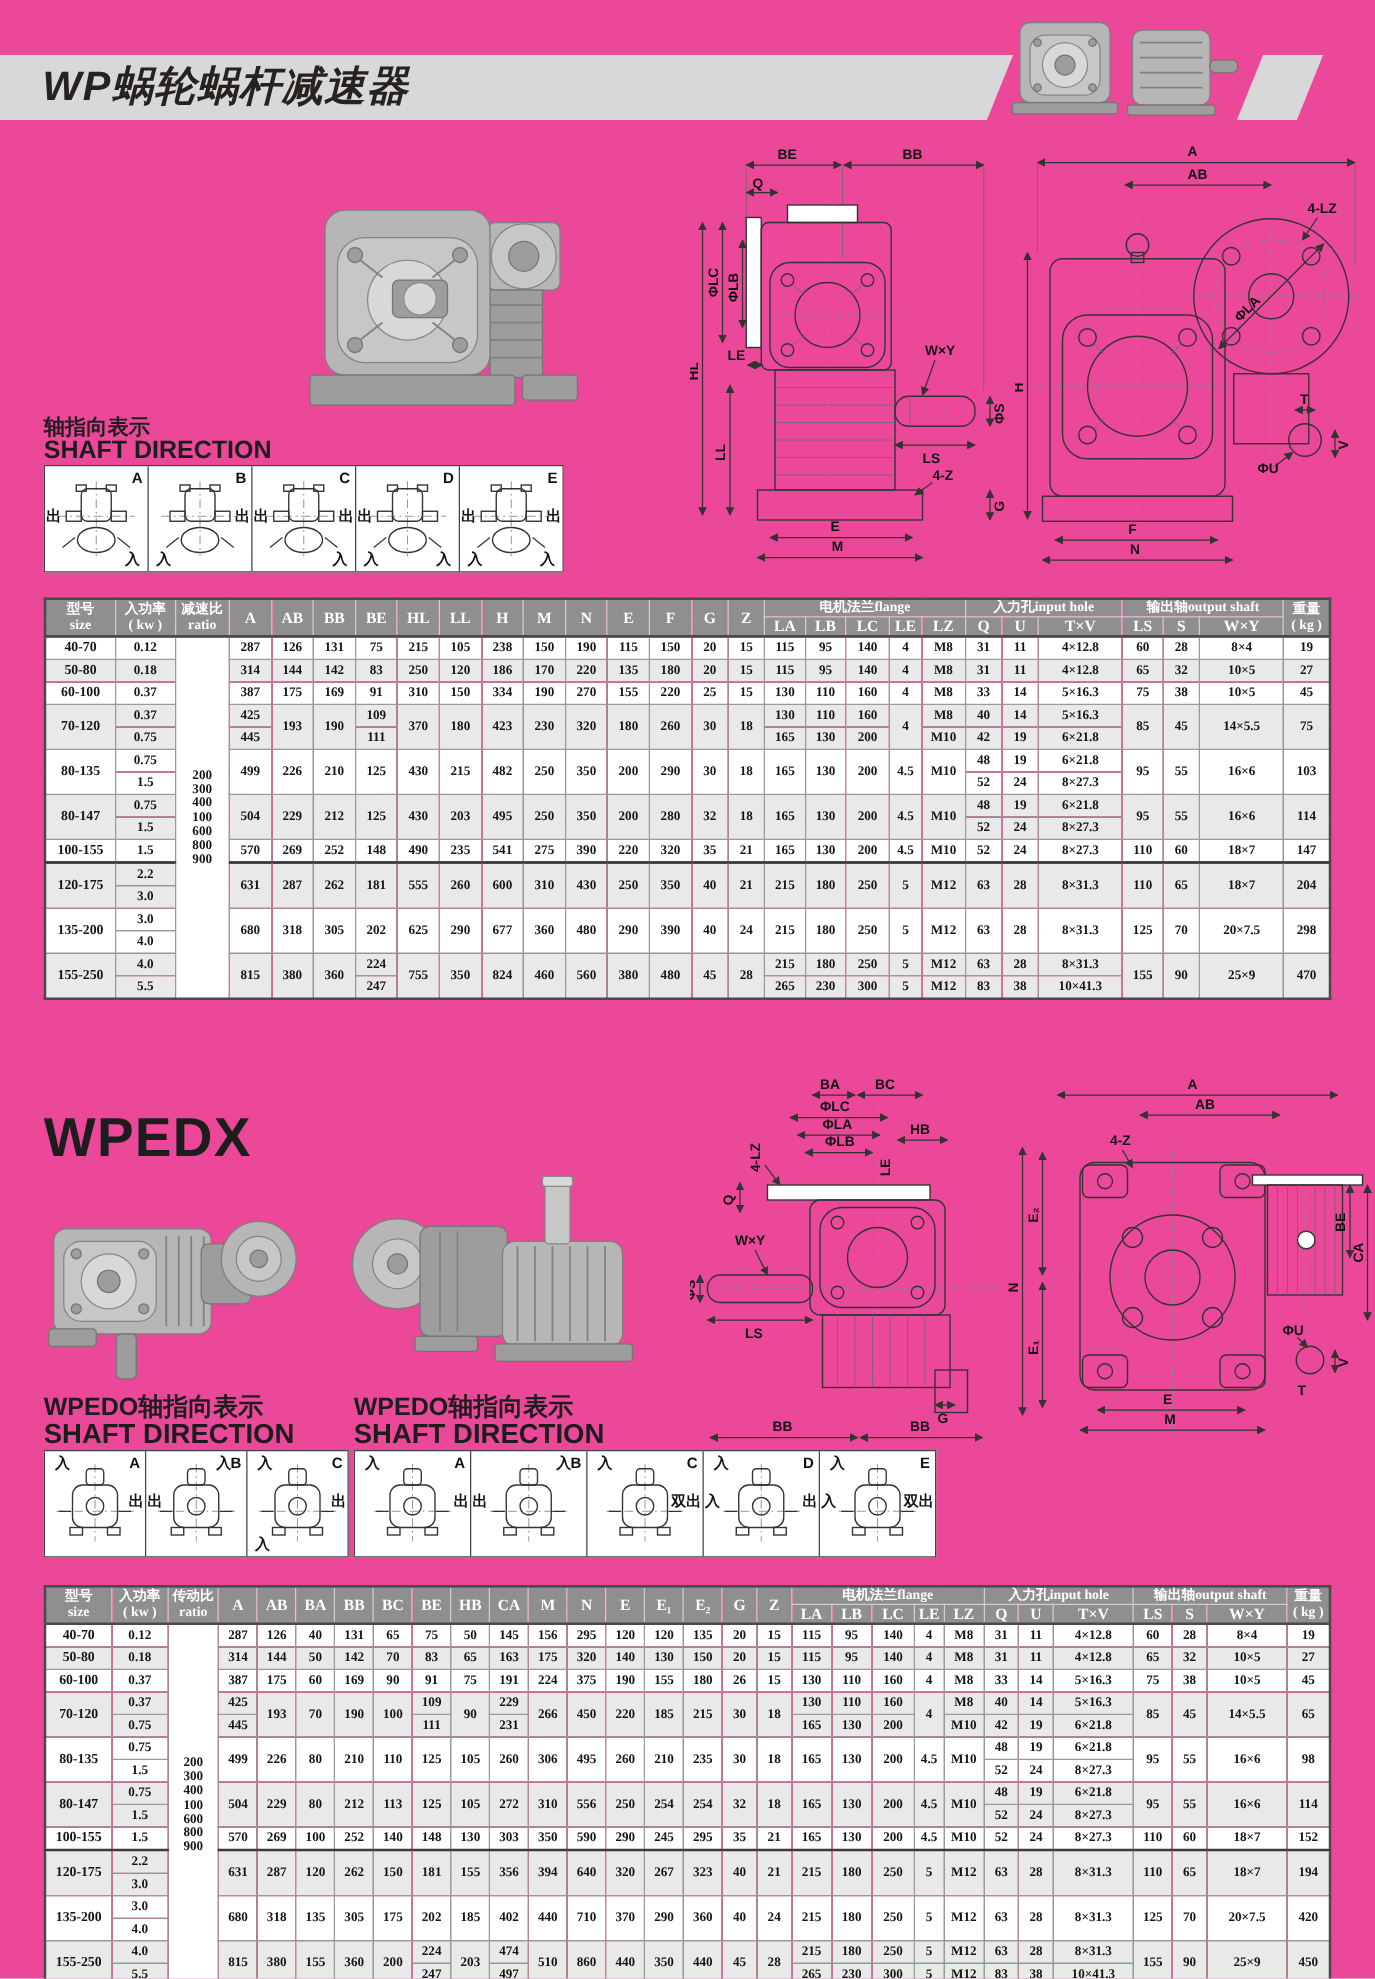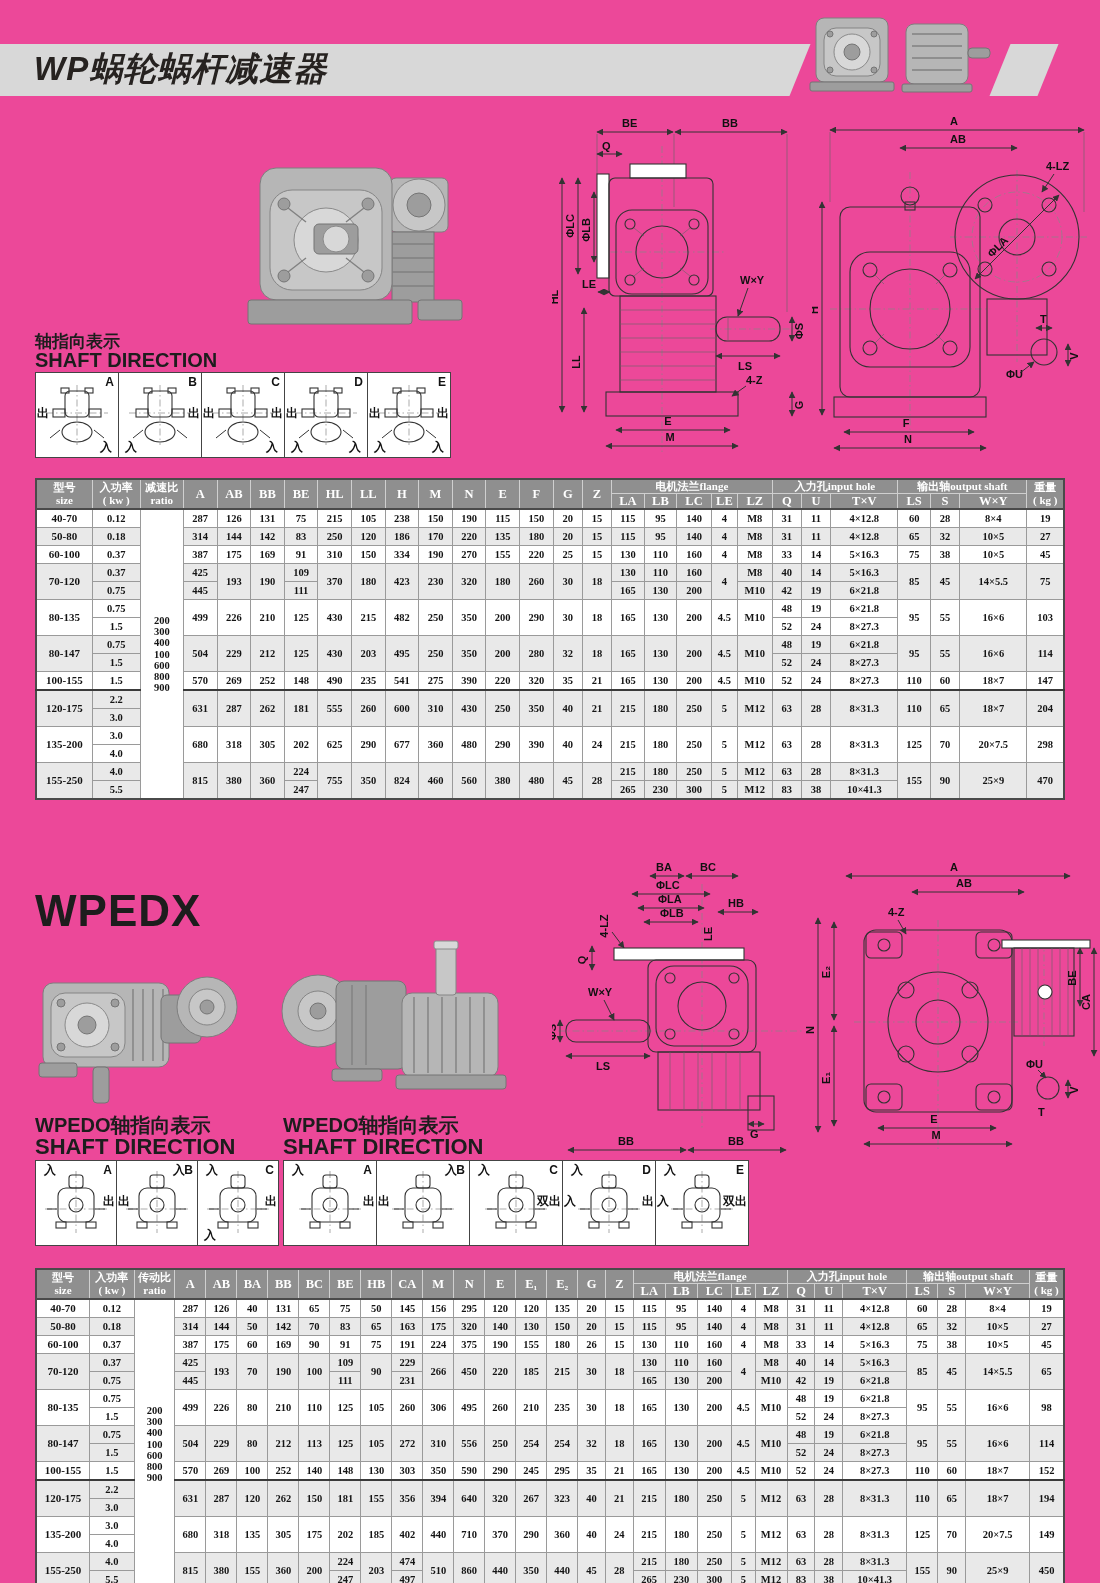--- a/index.html
+++ b/index.html
@@ -1417,21 +1417,21 @@
             <td rowspan="2">180</td>
             <td rowspan="2">250</td>
             <td rowspan="2">5</td>
             <td rowspan="2">M12</td>
             <td rowspan="2">63</td>
             <td rowspan="2">28</td>
             <td rowspan="2">8×31.3</td>
             <td rowspan="2">125</td>
             <td rowspan="2">70</td>
             <td rowspan="2">20×7.5</td>
-            <td rowspan="2">149</td>
+            <td rowspan="2">420</td>
           </tr>
           <tr class="plain">
             <td>4.0</td>
           </tr>
           <tr class="shaded">
             <td rowspan="2" class="size">155-250</td>
             <td>4.0</td>
             <td rowspan="2">815</td>
             <td rowspan="2">380</td>
             <td rowspan="2">155</td>

